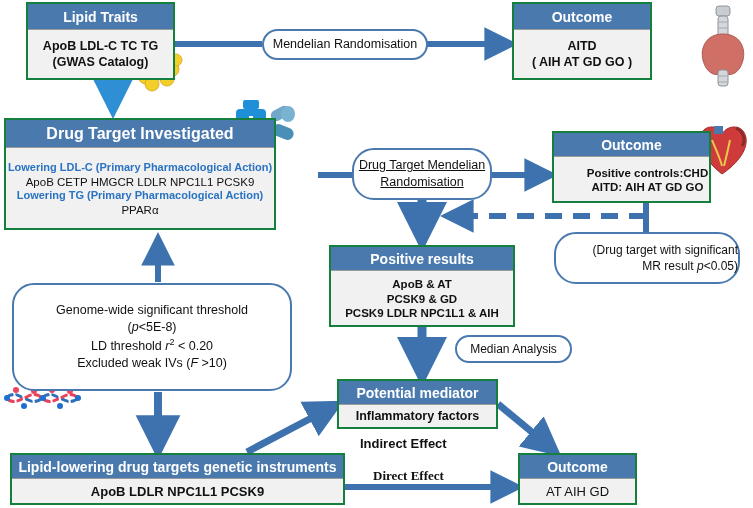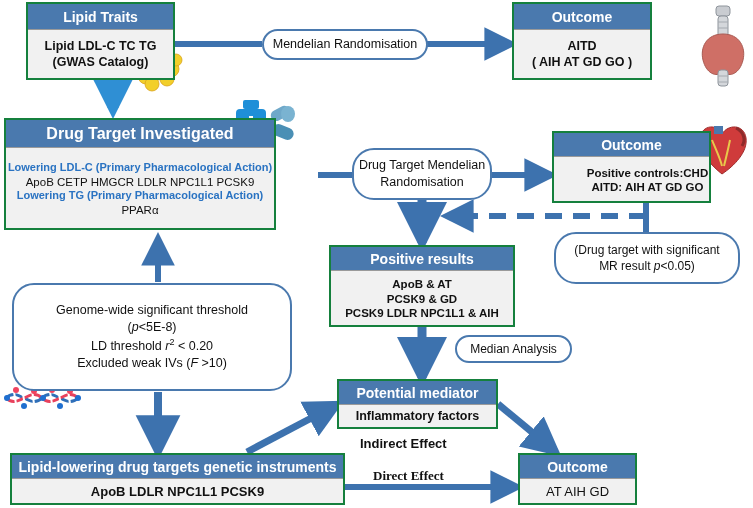--- a/index.html
+++ b/index.html
@@ -148,21 +148,21 @@
       <path d="M712,140 C716,150 720,158 722,166" stroke="#e8c84a" stroke-width="2" fill="none"></path>
       <path d="M730,140 C728,150 726,158 724,166" stroke="#e8c84a" stroke-width="2" fill="none"></path>
       <rect x="714" y="126" width="9" height="8" fill="#4a79ae"></rect>
       <path d="M736,128 C744,132 746,140 742,146" stroke="#8e2a2a" stroke-width="3" fill="none"></path>
     </g>
   </svg>
 
   <div class="box" style="left:26px;top:2px;width:149px;height:78px;">
     <div class="hdr" style="height:26px;font-size:14px;">Lipid Traits</div>
     <div class="bdy" style="height:50px;font-size:12.5px;font-weight:bold;">
-      <div class="ln">Lipid  LDL-C  TC  TG</div>
+      <div class="ln">ApoB  LDL-C  TC  TG</div>
       <div class="ln">(GWAS Catalog)</div>
     </div>
   </div>
 
   <div class="pill" style="left:262px;top:29px;width:166px;height:31px;font-size:12.5px;">
     <div class="ln">Mendelian Randomisation</div>
   </div>
 
   <div class="box" style="left:512px;top:2px;width:140px;height:78px;">
     <div class="hdr" style="height:26px;font-size:14px;">Outcome</div>
@@ -175,34 +175,34 @@
   <div class="box" style="left:4px;top:118px;width:272px;height:112px;">
     <div class="hdr" style="height:28px;font-size:16px;">Drug Target Investigated</div>
     <div class="bdy" style="height:82px;font-size:11px;">
       <div class="ln blue-txt">Lowering LDL-C (Primary Pharmacological Action)</div>
       <div class="ln blk-txt" style="font-size:11.5px;">ApoB CETP HMGCR LDLR NPC1L1 PCSK9</div>
       <div class="ln blue-txt">Lowering TG (Primary Pharmacological Action)</div>
       <div class="ln blk-txt" style="font-size:11.5px;">PPARα</div>
     </div>
   </div>
 
-  <div class="pill" style="left:352px;top:148px;width:140px;height:52px;font-size:12.5px;">
+  <div class="pill" style="left:352px;top:148px;width:140px;height:52px;font-size:12.5px;text-decoration:underline;">
     <div class="ln">Drug Target Mendelian</div>
     <div class="ln">Randomisation</div>
   </div>
 
   <div class="box" style="left:552px;top:131px;width:159px;height:72px;">
     <div class="hdr" style="height:24px;font-size:14px;">Outcome</div>
     <div class="bdy" style="height:46px;font-size:11.5px;font-weight:bold;padding-left:32px;">
       <div class="ln">Positive controls:CHD</div>
       <div class="ln">AITD: AIH AT GD GO</div>
     </div>
   </div>
 
-  <div class="pill" style="left:554px;top:232px;width:186px;height:52px;font-size:12px;">
+  <div class="pill" style="left:554px;top:232px;width:186px;height:52px;font-size:12px;align-items:flex-end;">
     <div class="ln">(Drug target with significant</div>
     <div class="ln">
       <span>MR result </span><i>p</i><span>&lt;0.05)</span>
     </div>
   </div>
 
   <div class="box" style="left:329px;top:245px;width:186px;height:82px;">
     <div class="hdr" style="height:24px;font-size:14px;">Positive results</div>
     <div class="bdy" style="height:56px;font-size:11.5px;font-weight:bold;">
       <div class="ln">ApoB &amp; AT</div>

